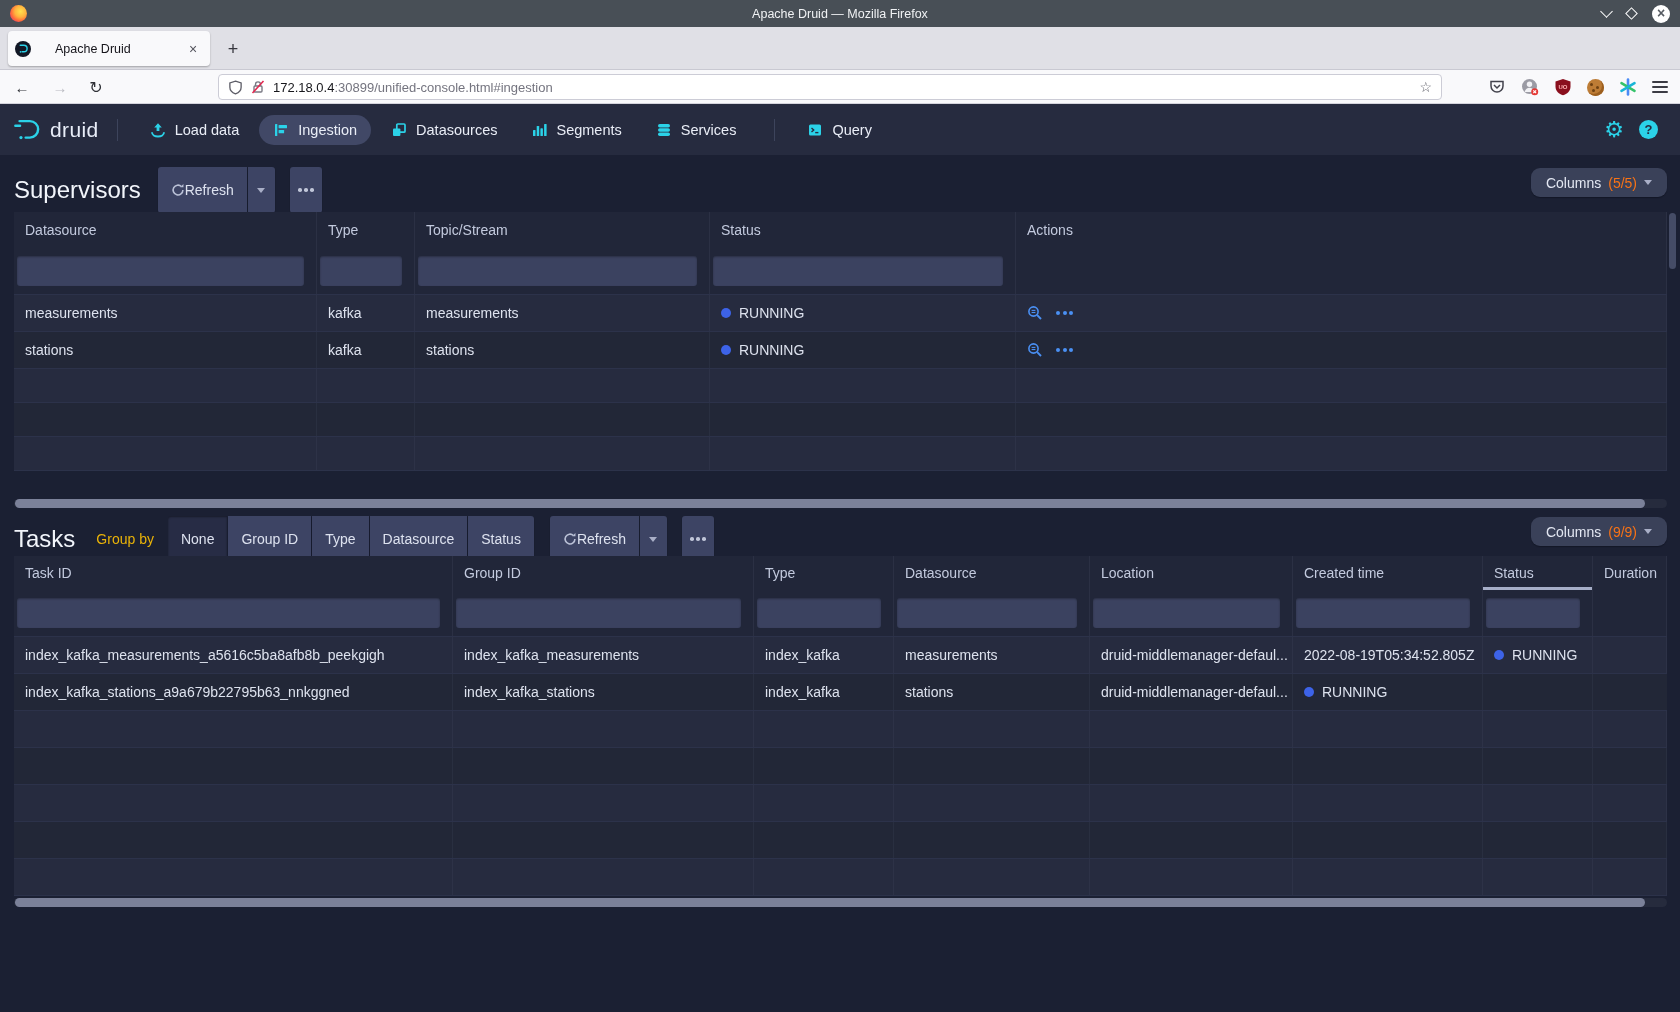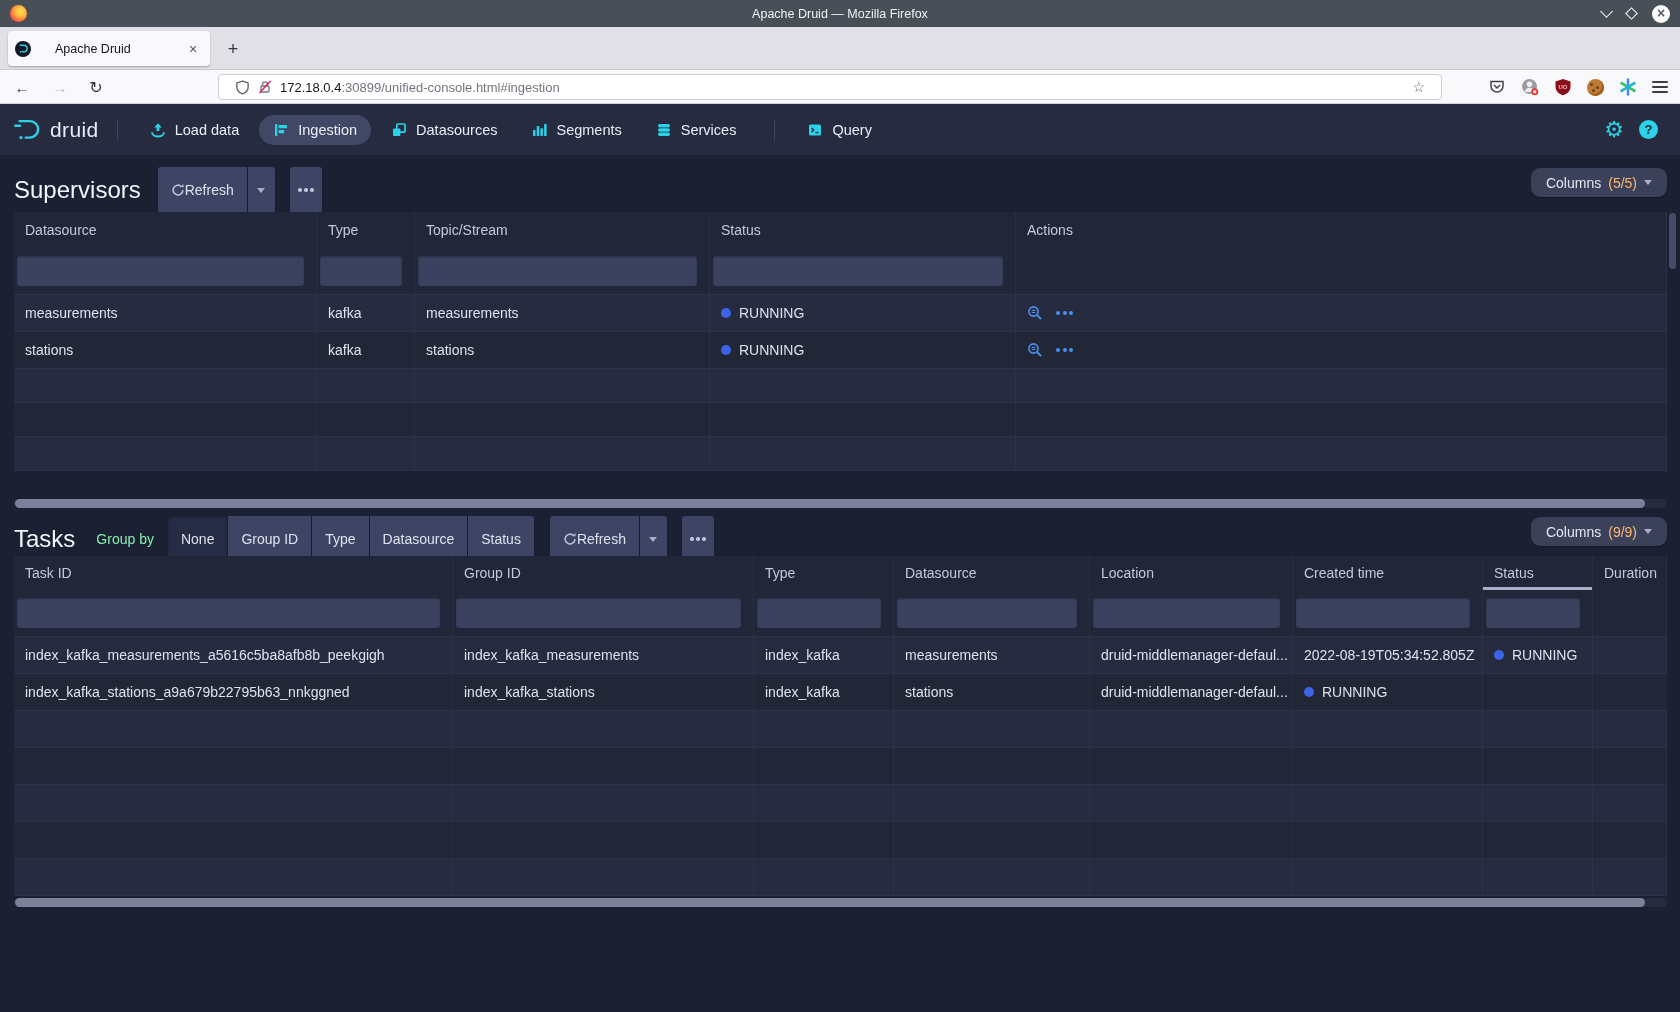--- a/index.html
+++ b/index.html
@@ -24,21 +24,21 @@
 .tab-close{color:#55555e;width:20px;height:20px;display:flex;align-items:center;justify-content:center;border-radius:3px;flex:none}
 .tab-close::after{content:"×";font-size:14px}
 .newtab{position:absolute;left:220px;top:9px;width:26px;height:26px;display:flex;align-items:center;justify-content:center;color:#36363e;border-radius:3px}
 .newtab::after{content:"+";font-size:18px;font-weight:300}
 
 .toolbar{position:absolute;top:70px;left:0;right:0;height:34px;background:#f9f9fb;border-bottom:1px solid #d4d4dc}
 .nav-btn{position:absolute;top:4px;width:28px;height:26px;display:flex;align-items:center;justify-content:center;font-size:15px;color:#2f3136;border-radius:3px}
 .nav-btn.back{left:8px}.nav-btn.back::after{content:"←"}
 .nav-btn.fwd{left:46px;color:#b9bac1}.nav-btn.fwd::after{content:"→"}
 .nav-btn.reload{left:82px}.nav-btn.reload::after{content:"↻";font-size:16px}
-.urlbar{position:absolute;left:218px;top:4px;width:1224px;height:26px;background:#fff;border:1px solid #ccccd6;border-radius:4px;display:flex;align-items:center;padding:0 16px;gap:8px}
+.urlbar{position:absolute;left:218px;top:4px;width:1224px;height:26px;background:#fff;border:1px solid #ccccd6;border-radius:4px;display:flex;align-items:center;padding:0 9px;gap:8px}
 .url-text{flex:1;font-size:13px;white-space:nowrap;overflow:hidden;color:#74747f}
 .url-host{color:#17171c}
 .star{color:#5c5c66;font-size:14px}.star::after{content:"☆"}
 .ext-icons{position:absolute;right:12px;top:0;height:34px;display:flex;align-items:center;gap:15px}
 .cookie-icon{width:17px;height:17px;border-radius:50%;background:#bd7c35;box-shadow:inset -2px -2px 0 #9c5f1f;position:relative}
 .cookie-icon i{position:absolute;width:3px;height:3px;border-radius:50%;background:#6e4112}
 .cookie-icon i:nth-child(1){left:3px;top:4px}.cookie-icon i:nth-child(2){left:9px;top:7px}.cookie-icon i:nth-child(3){left:5px;top:10px}
 .burger{width:16px;height:12px;display:flex;flex-direction:column;justify-content:space-between}
 .burger i{height:1.8px;background:#3c3c44;border-radius:1px}
 
@@ -54,38 +54,38 @@
 .help{width:19px;height:19px;border-radius:50%;background:#2bd2e8;display:flex;align-items:center;justify-content:center}
 .help::after{content:"?";color:#262b3f;font-weight:bold;font-size:13px}
 
 
 .section-hdr{position:absolute;left:14px;display:flex;align-items:center}
 #sup-hdr{top:167px}
 #task-hdr{top:516px}
 .sec-title{font-size:24px;font-weight:500;color:#f2f5fb}
 #sup-hdr .sec-title{margin-right:17px}
 #task-hdr .sec-title{margin-right:21px}
-.groupby-label{color:#86efac;font-size:14px;margin-right:14px}
+.groupby-label{color:#eab308;font-size:14px;margin-right:14px}
 .bp-btn{height:46px;background:#3d4464;border:none;border-radius:3px;color:#dde2ef;font-size:14px;display:inline-flex;align-items:center;justify-content:center;padding:0 13px;box-shadow:0 1px 1px rgba(8,11,20,.45);cursor:pointer;font-family:inherit;white-space:nowrap}
 .btn-group{display:inline-flex;gap:1px}
 .btn-group .bp-btn{border-radius:0}
 .btn-group .bp-btn:first-child{border-radius:3px 0 0 3px}
 .btn-group .bp-btn:last-child{border-radius:0 3px 3px 0}
 .bp-btn.pressed{background:#272c45;box-shadow:inset 0 1px 2px rgba(0,0,0,.4)}
 .caret-btn{width:27px;padding:0}
 .caret{width:0;height:0;border-left:4.5px solid transparent;border-right:4.5px solid transparent;border-top:5px solid #a9afc7}
 .more-btn{width:32px;padding:0;margin-left:15px}
 .dots{display:flex;gap:2.5px}
 .dots i{width:3.5px;height:3.5px;border-radius:50%;background:#c0c6d8}
 .refresh-group{margin-left:16px}
 .rf-icon{display:flex}
 .cols-btn{position:absolute;right:13px;width:136px;height:29px;background:#3a4159;border-radius:9px;display:flex;align-items:center;justify-content:center;gap:7px;font-size:14px;color:#e3e7f2;box-shadow:0 1px 1px rgba(8,11,20,.4)}
 #sup-cols{top:168px}
 #task-cols{top:517px}
-.cols-count{color:#fdba74}
+.cols-count{color:#f97316}
 
 
 .dtable{position:absolute;left:14px;width:1653px;background:#212639}
 #sup-table{top:212px}
 #task-table{top:556px}
 .sup-grid{display:grid;grid-template-columns:303px 98px 295px 306px 1fr}
 .task-grid{display:grid;grid-template-columns:439px 301px 140px 196px 203px 190px 110px 1fr}
 .th-row{height:36px}
 #task-table .th-row{height:34px}
 .th{font-size:14px;color:#c3cade;padding:0 11px;display:flex;align-items:center;border-right:1px solid rgba(140,150,185,.09);position:relative;white-space:nowrap;overflow:hidden}

